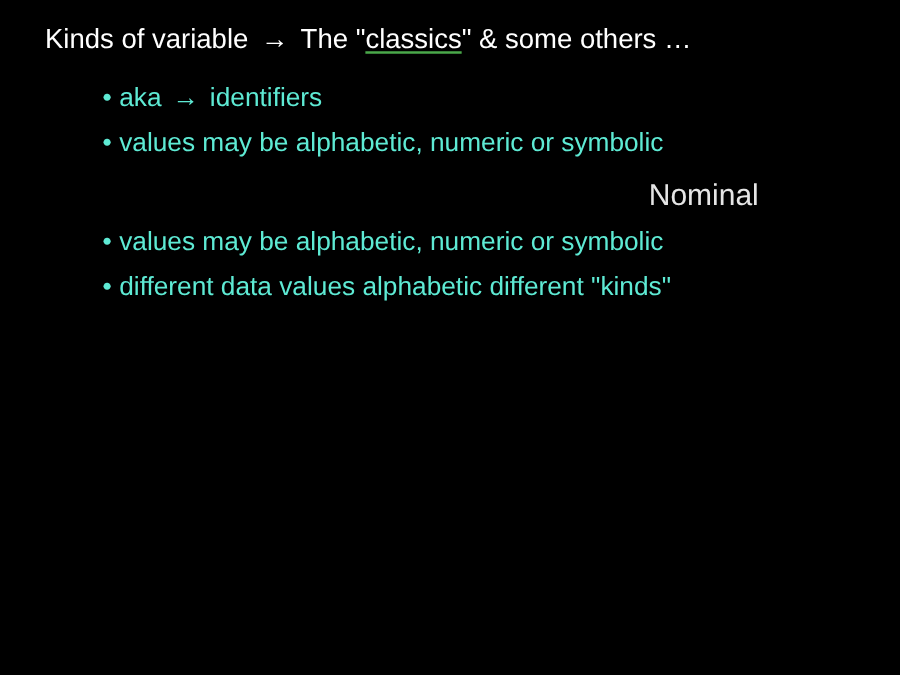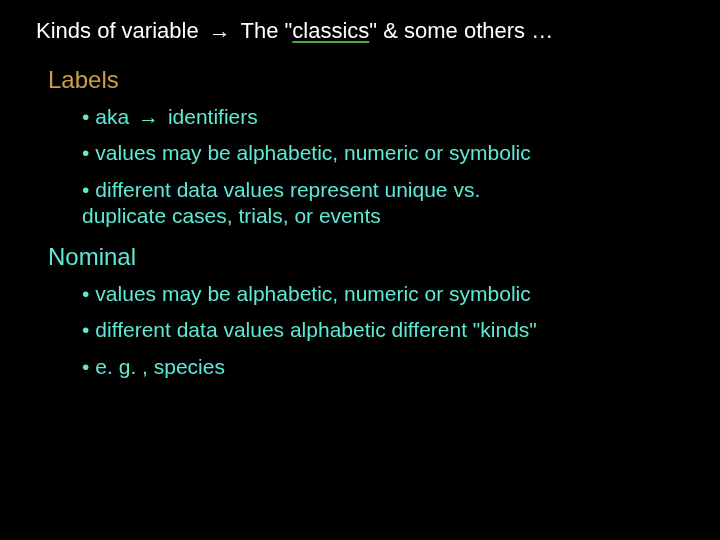--- a/index.html
+++ b/index.html
@@ -31,21 +31,21 @@
     color: #ffffff;
     text-decoration: underline;
     text-decoration-color: #4aa84a;
     text-underline-offset: 3px;
   }
   .section-heading {
     font-size: 24px;
     margin: 14px 0 10px 48px;
   }
   .labels-color { color: #c9a23f; }
-  .nominal-color { color: #5eead4; }
+  .nominal-color { color: #e5e5e5; text-align: right; }
   .bullet {
     font-size: 21px;
     color: #5eead4;
     margin: 6px 60px 10px 82px;
     line-height: 1.25;
   }
   .bullet .dot {
     margin-right: 6px;
   }
   .bullet .arrow {
@@ -55,43 +55,36 @@
 </style>
 </head>
 <body>
 
 <div class="slide">
 
   <div class="title-line">
     <span>Kinds of variable </span><span class="arrow">→</span><span> The "</span><span class="classics-word">classics</span><span>"  &amp; some others …</span>
   </div>
 
-  <div class="section-heading labels-color">Labels</div>
 
   <div class="bullet">
     <span class="dot">•</span><span>aka </span><span class="arrow">→</span><span> identifiers</span>
   </div>
 
   <div class="bullet">
     <span class="dot">•</span><span>values may be alphabetic, numeric or symbolic</span>
   </div>
 
-  <div class="bullet">
-    <span class="dot">•</span><span>different data values represent unique vs. duplicate cases, trials, or events</span>
-  </div>
 
 
   <div class="section-heading nominal-color">Nominal</div>
 
 
   <div class="bullet">
     <span class="dot">•</span><span>values may be alphabetic, numeric or symbolic</span>
   </div>
 
   <div class="bullet">
     <span class="dot">•</span><span>different data values alphabetic different "kinds"</span>
   </div>
 
-  <div class="bullet">
-    <span class="dot">•</span><span>e. g. , species</span>
-  </div>
 
 </div>
 
 </body></html>

